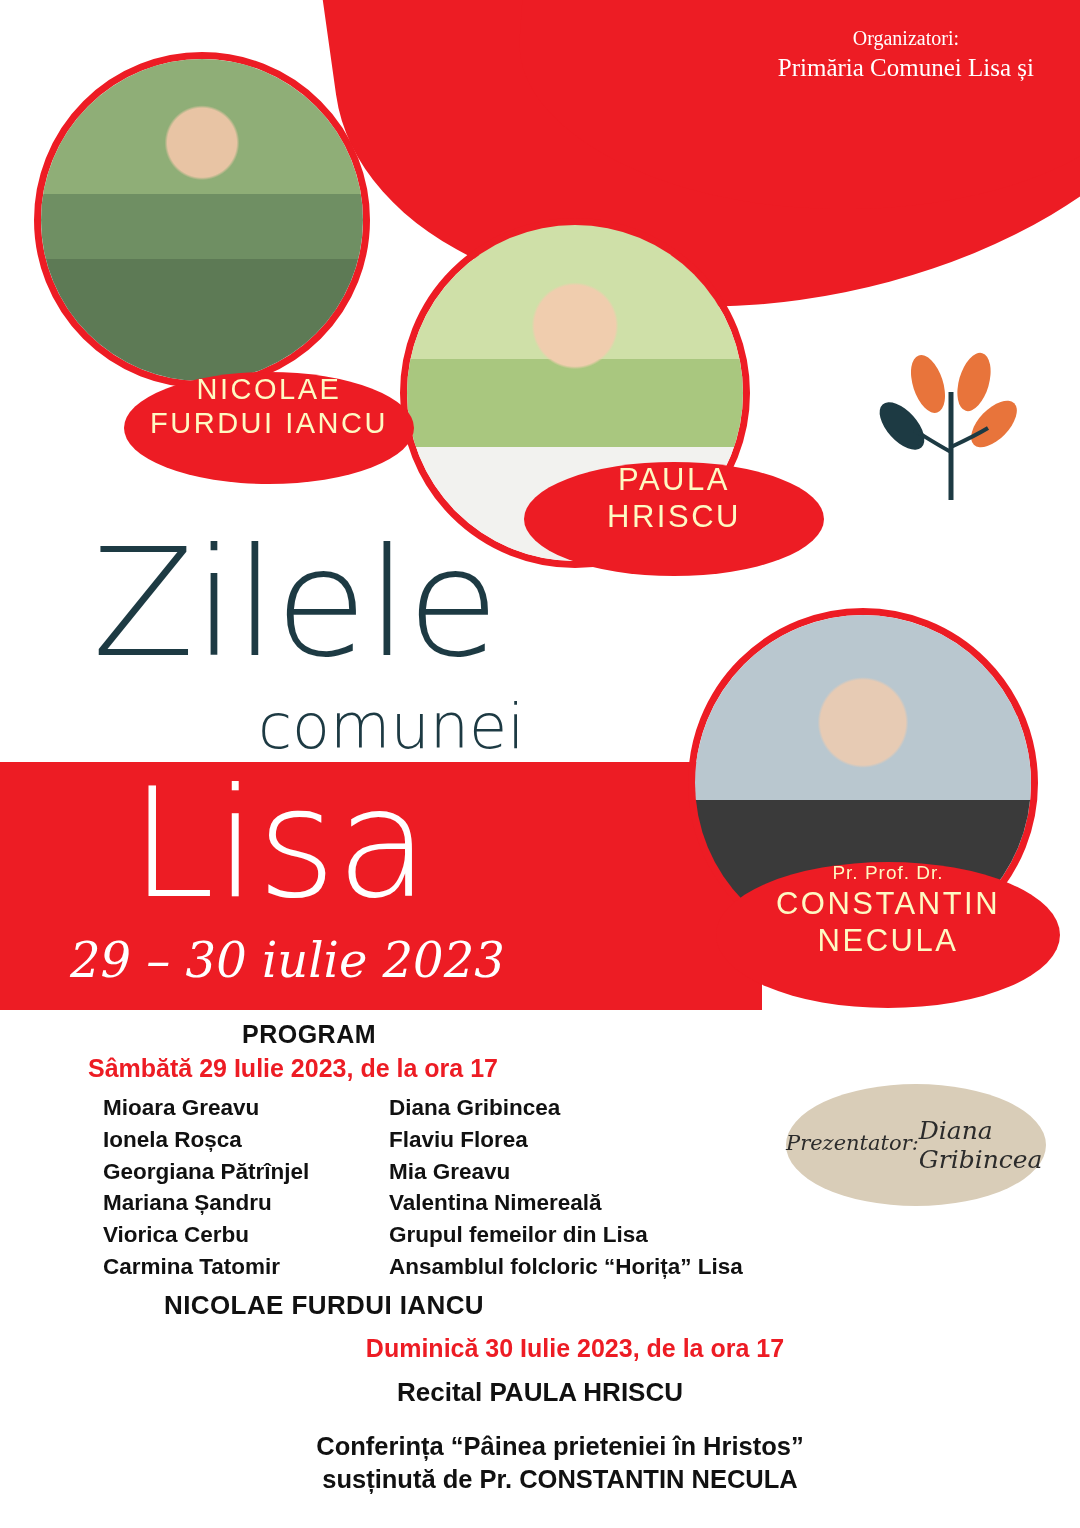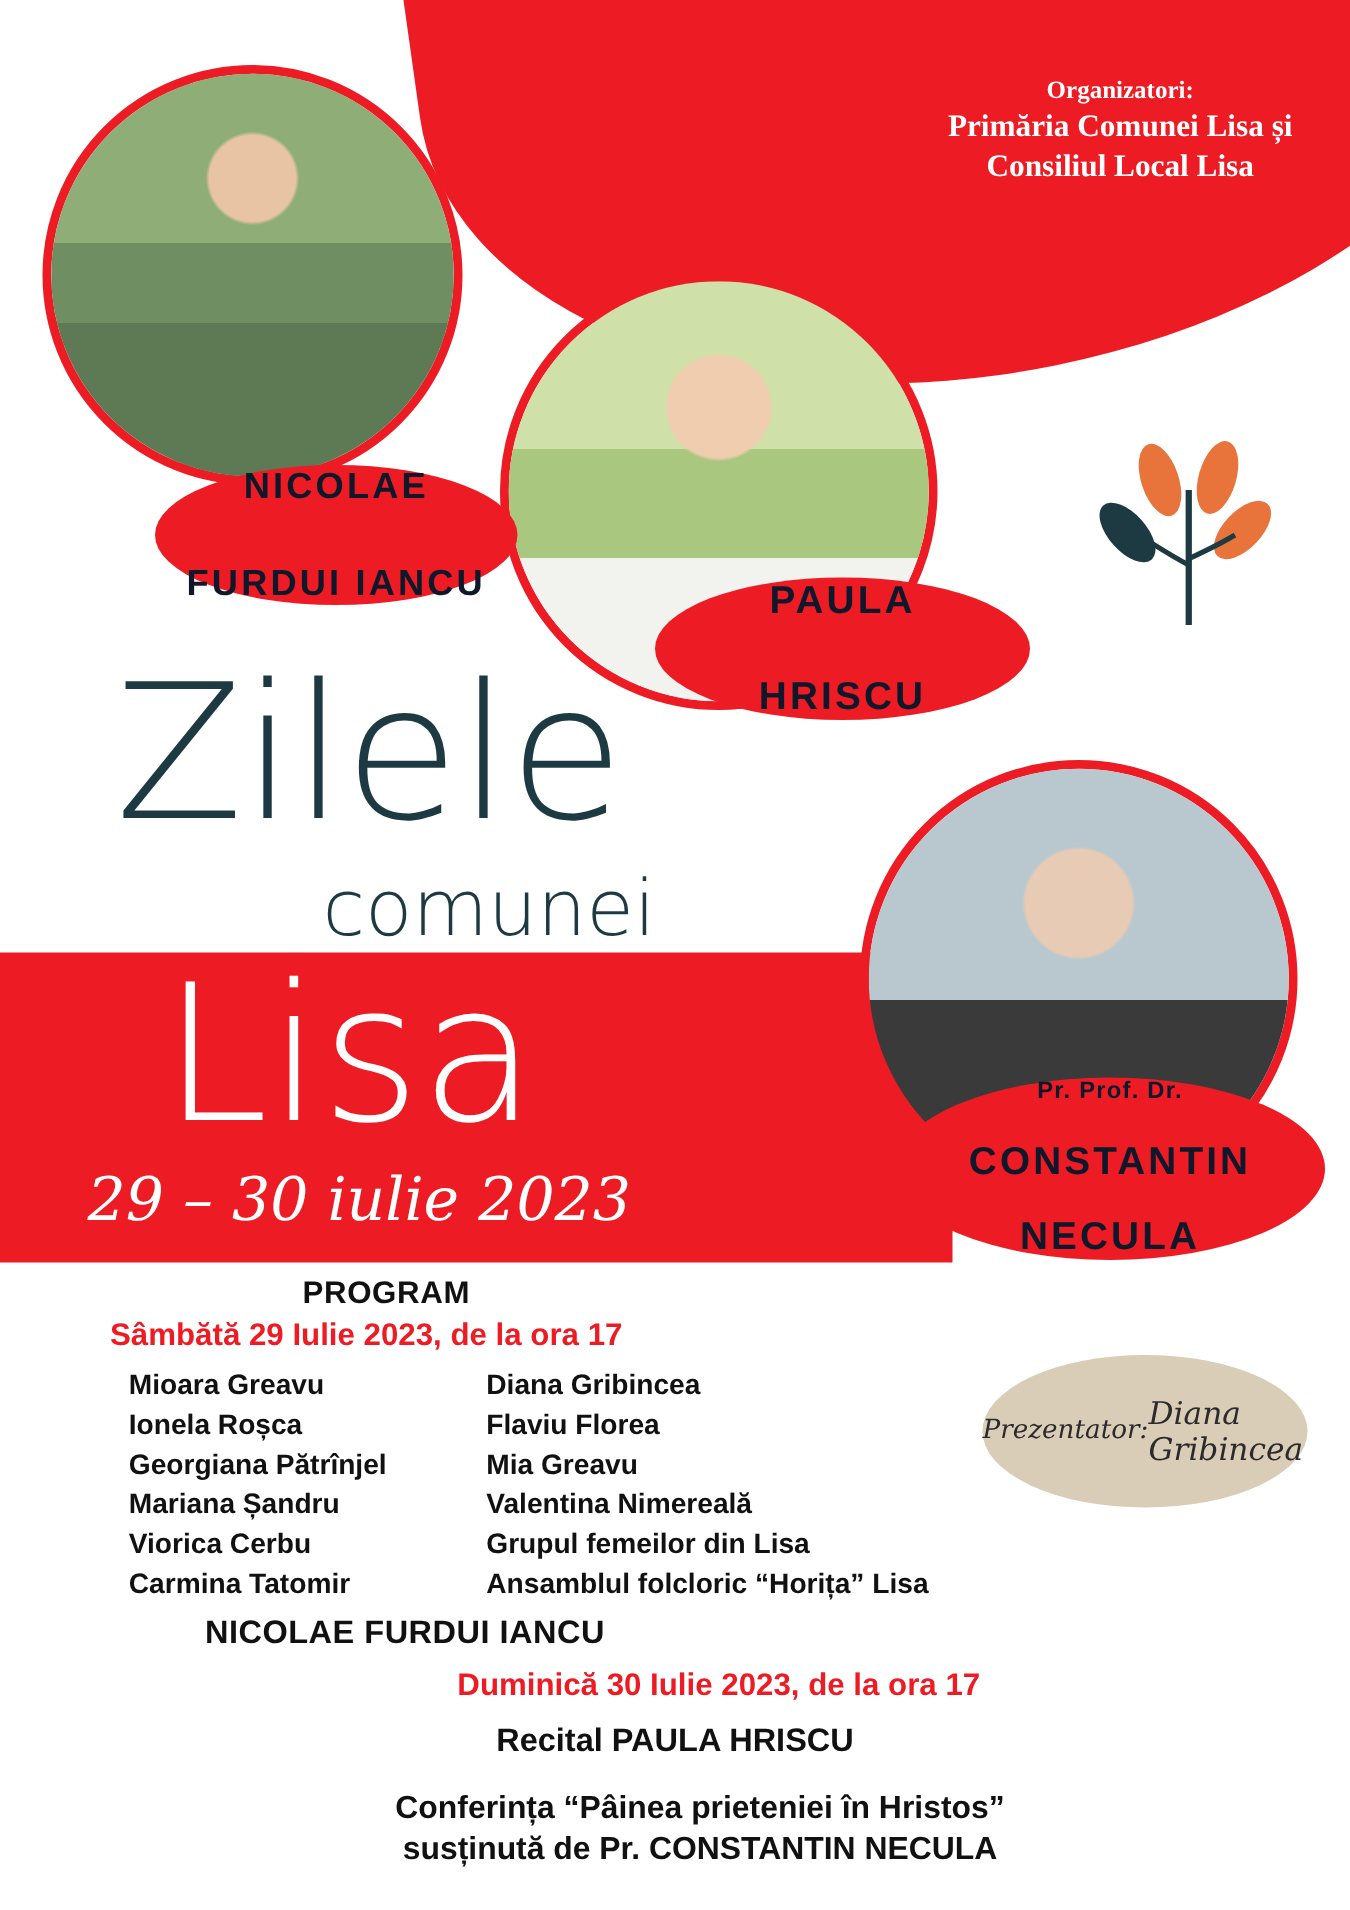--- a/index.html
+++ b/index.html
@@ -38,23 +38,22 @@
   }
 
   .organizers {
     position: absolute;
     z-index: 5;
     top: 26px;
     right: 46px;
     text-align: center;
     color: #ffffff;
     font-family: "Liberation Serif", serif;
-    font-weight: bold;
+    font-weight: normal;
     line-height: 1.28;
-    margin-top: 34px;
   }
   .organizers .line1 { font-size: 20px; }
   .organizers .line2 { font-size: 25px; }
   .organizers .line3 { font-size: 25px; }
 
   
   .portrait {
     position: absolute;
     border-radius: 50%;
     overflow: hidden;
@@ -66,30 +65,30 @@
 
   #p-nicolae { top: 52px; left: 34px; width: 336px; height: 336px; }
   #p-paula   { top: 218px; left: 400px; width: 350px; height: 350px; }
   #p-necula  { top: 608px; left: 688px; width: 350px; height: 350px; }
 
   
   .bubble {
     position: absolute;
     z-index: 6;
     background: #ed1c24;
-    color: #0f172a;
+    color: #fef9c3;
     border-radius: 50%;
     display: flex;
     flex-direction: column;
     align-items: center;
-    justify-content: space-between;
+    justify-content: flex-start;
     text-align: center;
     letter-spacing: 2.5px;
     line-height: 1.18;
-    font-weight: 700;
+    font-weight: 400;
   }
   #b-nicolae {
     left: 124px; top: 372px; width: 290px; height: 112px;
     font-size: 29px;
   }
   #b-paula {
     left: 524px; top: 462px; width: 300px; height: 114px;
     font-size: 31px;
   }
   #b-necula {
@@ -234,21 +233,20 @@
 </style>
 </head>
 <body>
 
 <div class="swoosh"></div>
 <div class="swoosh-2"></div>
 
 <div class="organizers">
   <div class="line1">Organizatori:</div>
   <div class="line2">Primăria Comunei Lisa și</div>
-  <div class="line3">Consiliul Local Lisa</div>
 </div>
 
 <div class="portrait" id="p-nicolae">
   <div class="ph ph-nicolae"></div>
 </div>
 <div class="portrait" id="p-paula">
   <div class="ph ph-paula"></div>
 </div>
 <div class="portrait" id="p-necula">
   <div class="ph ph-necula"></div>

